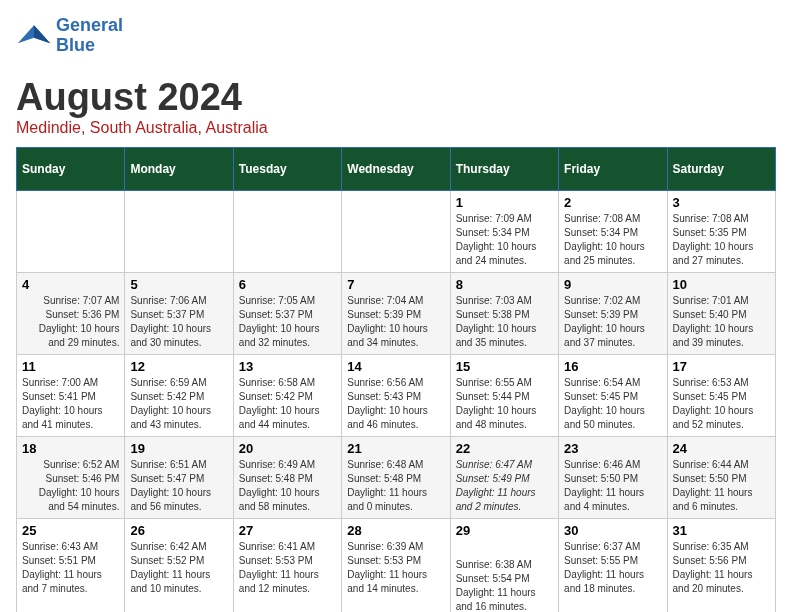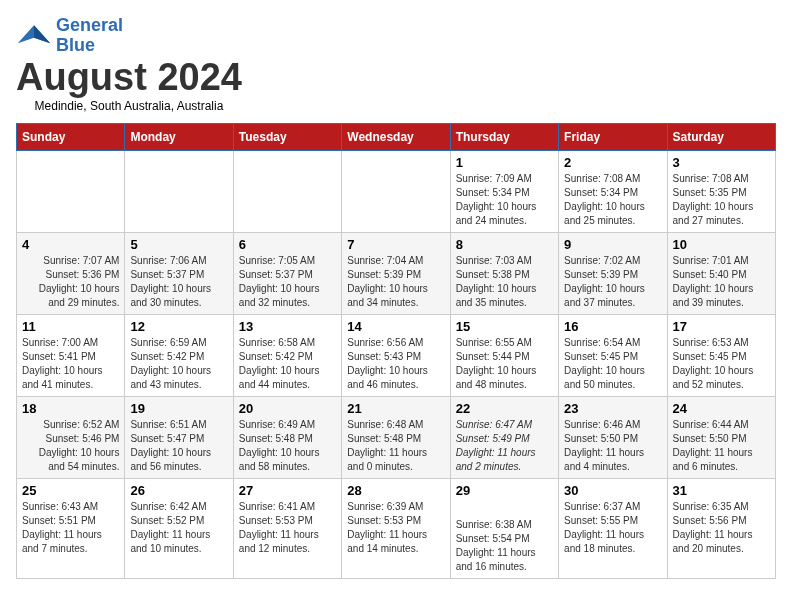--- a/index.html
+++ b/index.html
@@ -29,41 +29,42 @@
       line-height: 1.1;
     }
     .logo-text span {
       color: #2e6db4;
     }
     .logo-bird {
       width: 36px;
       height: 36px;
     }
     .title-block {
-      text-align: center;
+      text-align: left;
+      margin-top: 20px;
     }
     .month-title {
       font-size: 38px;
       font-weight: bold;
       color: #333;
     }
     .location-title {
-      font-size: 12px;
-      color: #000000;
+      font-size: 16px;
+      color: #b91c1c;
     }
     .calendar-table {
       width: 100%;
       border-collapse: collapse;
       font-size: 11px;
     }
     .calendar-table th {
-      background: #b91c1c;
+      background: #14532d;
       color: #fff;
       text-align: left;
-      padding: 6px 5px;
+      padding: 14px 5px;
       font-size: 12px;
       border: 1px solid #2e6db4;
     }
     .calendar-table td {
       border: 1px solid #ccc;
       vertical-align: top;
       padding: 4px 5px;
       width: calc(100% / 7);
       height: 80px;
       background: #fff;

